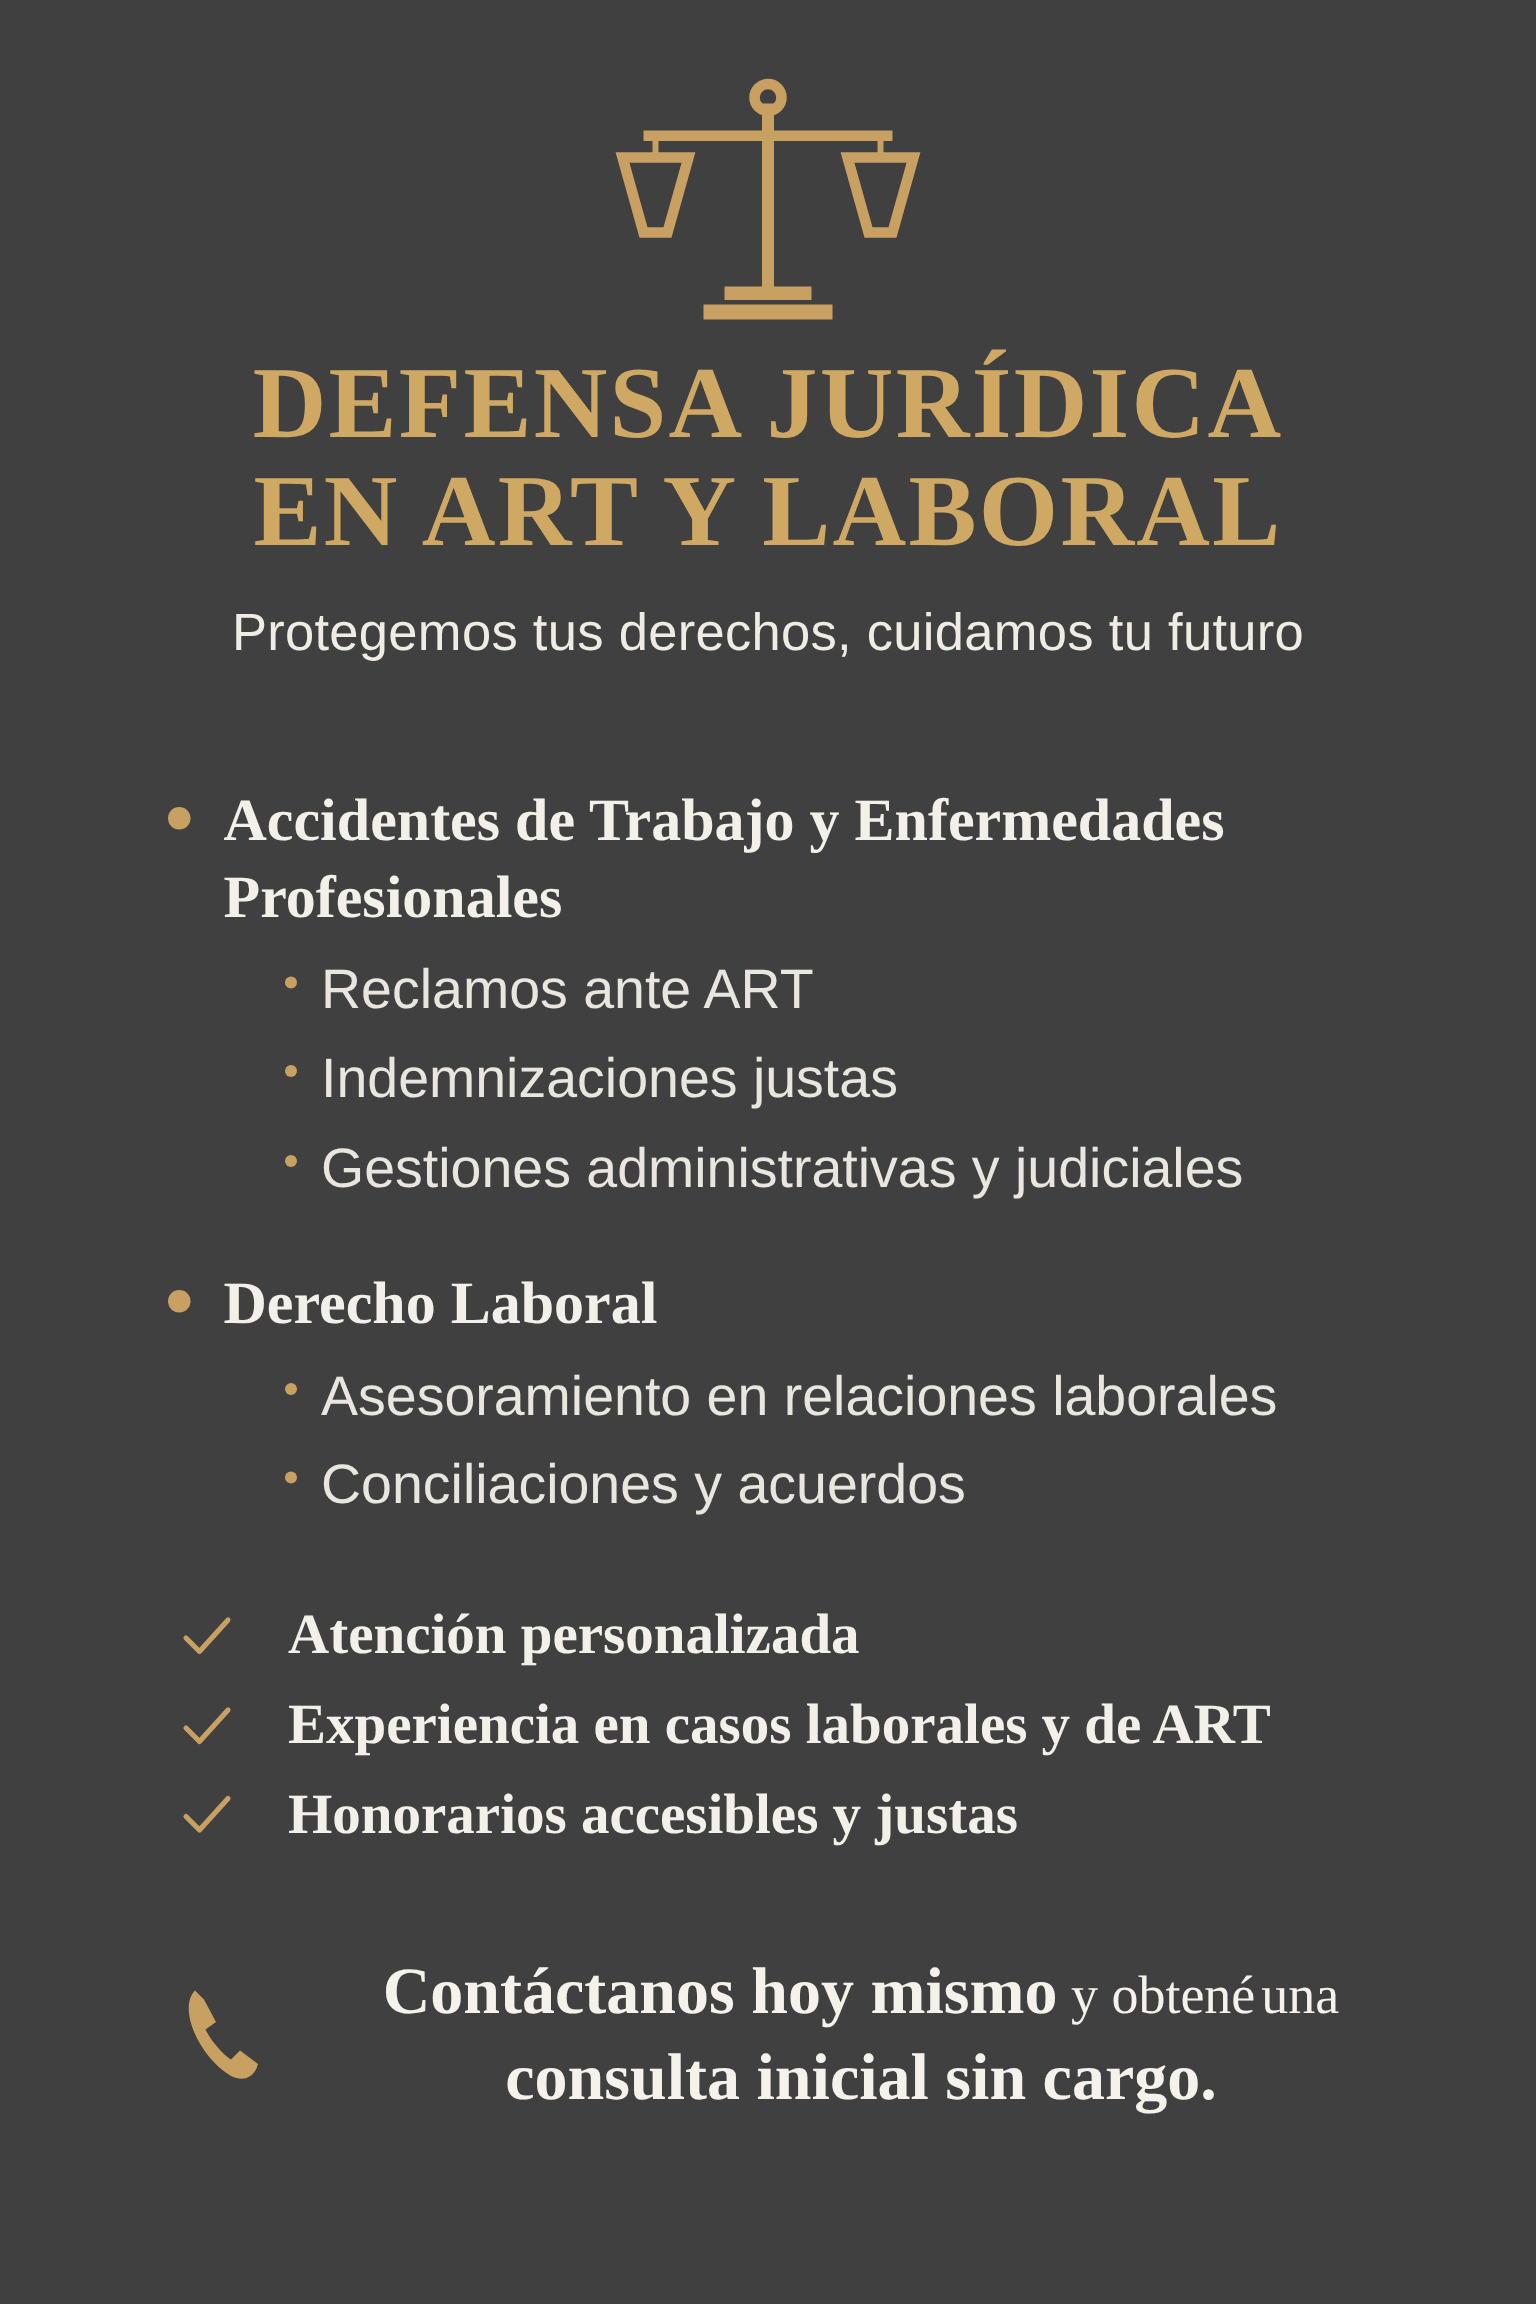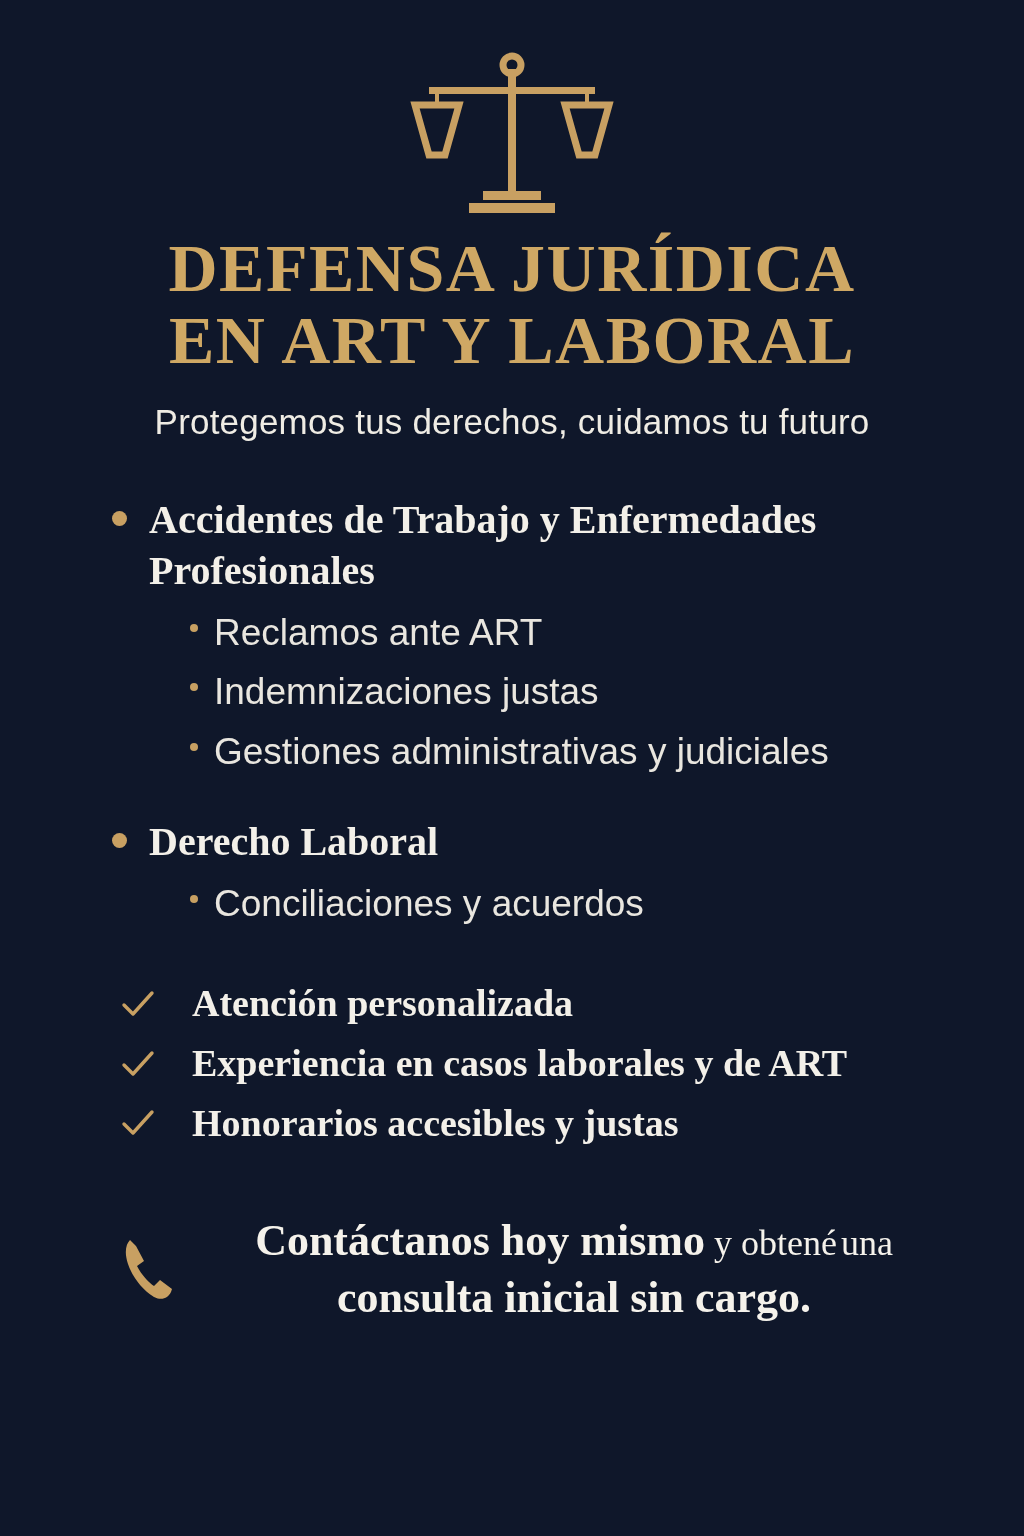--- a/index.html
+++ b/index.html
@@ -10,21 +10,21 @@
     width: 1024px;
     height: 1536px;
     background: #272720;
     font-family: "Liberation Sans", sans-serif;
     overflow: hidden;
   }
   .flyer {
     position: relative;
     width: 1024px;
     height: 1536px;
-    background: #0f172a;
+    background: #404040;
     box-sizing: border-box;
     padding: 0 40px;
     display: flex;
     flex-direction: column;
     align-items: center;
   }
 
   
   .scales-wrap {
     margin-top: 48px;
@@ -54,21 +54,21 @@
     font-size: 35px;
     text-align: right;
     margin-top: 26px;
     letter-spacing: .2px;
     font-weight: 400;
   }
 
   
   .sections {
     width: 100%;
-    margin-top: 52px;
+    margin-top: 79px;
     padding-left: 72px;
     box-sizing: border-box;
   }
   .section { margin-bottom: 34px; }
   .section:last-child { margin-bottom: 0; }
 
   .sec-head {
     display: flex;
     align-items: flex-start;
     gap: 22px;
@@ -222,20 +222,24 @@
         </li>
       </ul>
     </div>
 
     <div class="section">
       <div class="sec-head">
         <span class="bullet-dot"></span>
         <div class="sec-title">Derecho Laboral</div>
       </div>
       <ul class="sub-list">
+        <li>
+          <span class="sub-dot"></span>
+          <span>Asesoramiento en relaciones laborales</span>
+        </li>
         <li>
           <span class="sub-dot"></span>
           <span>Conciliaciones y acuerdos</span>
         </li>
       </ul>
     </div>
 
   </div>
 
   <div class="checks">

